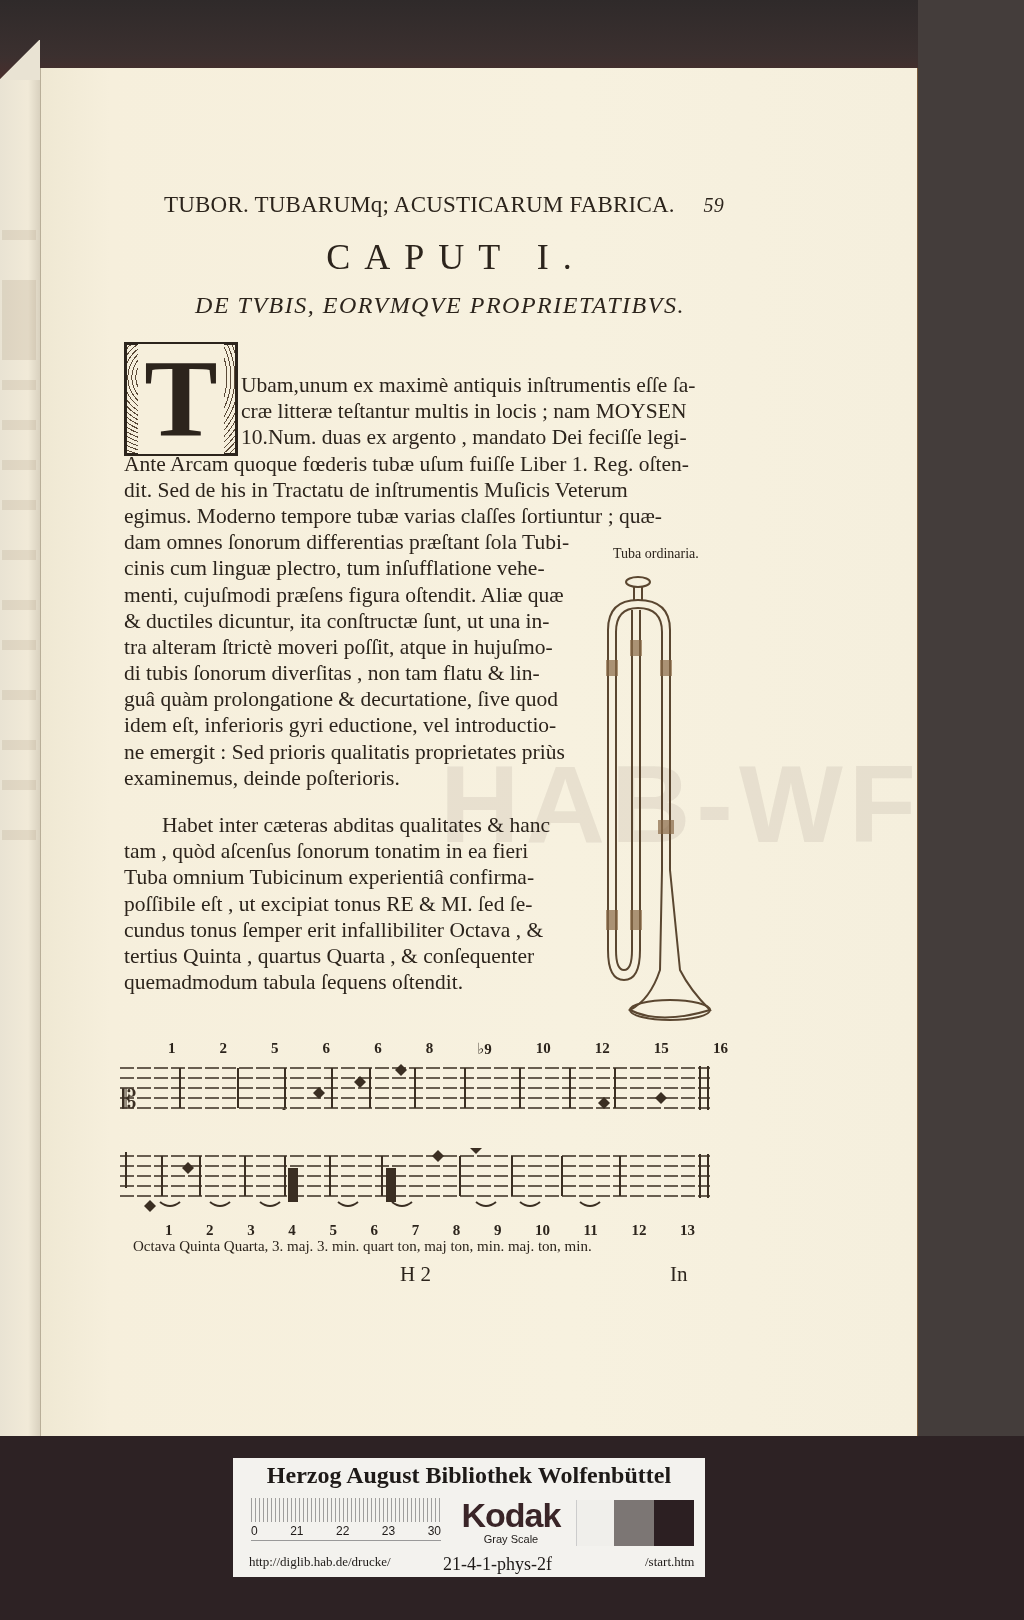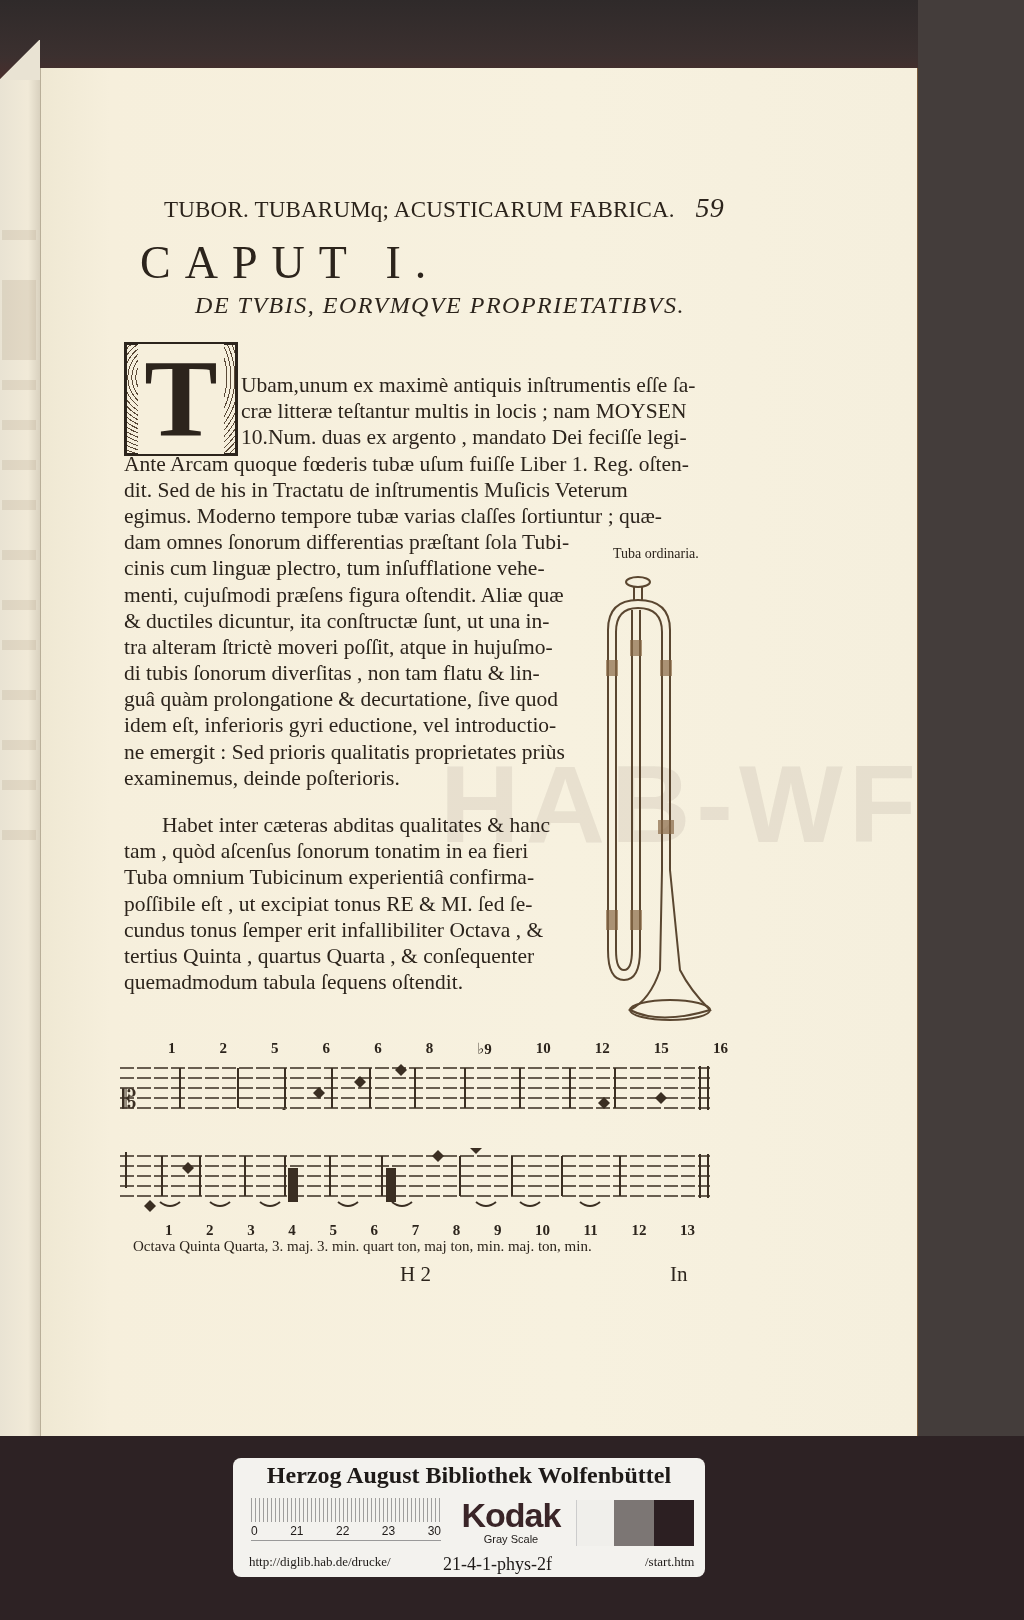--- a/index.html
+++ b/index.html
@@ -13,22 +13,22 @@
        background:linear-gradient(90deg,#e9e3d3 0%,#f1ead8 70%,#d9d1bf 100%);
        border-right:1px solid #a9a08c;}
   .left-page-fold{position:absolute;left:0;top:40px;width:40px;height:40px;
        background:linear-gradient(135deg,transparent 48%,#e9e3d3 50%);}
   .left-ghost{position:absolute;left:2px;width:34px;height:10px;background:rgba(160,140,110,.18);}
   .page{position:absolute;left:40px;top:68px;width:878px;height:1368px;
        background:linear-gradient(90deg,#efe8d3 0%,#f6efdc 8%,#f7f1df 60%,#f5efdd 100%);
        box-shadow:inset 1px 0 0 #b8ae98, inset -1px 0 0 #7a5a3a;}
   .running-head{position:absolute;left:164px;top:192px;width:560px;font-size:23px;letter-spacing:.2px;
        display:flex;justify-content:space-between;align-items:baseline;}
-  .running-head .pnum{font-size:28px;font-style:italic;}
-  .caput{position:absolute;left:140px;top:236px;width:600px;text-align:left;font-size:46px;letter-spacing:14px;}
+  .running-head .pnum{font-size:20px;font-style:italic;}
+  .caput{position:absolute;left:156px;top:236px;width:600px;text-align:center;font-size:36px;letter-spacing:14px;}
   .subtitle{position:absolute;left:140px;top:292px;width:600px;text-align:center;font-size:24px;font-style:italic;letter-spacing:1.5px;}
   .dropcap{position:absolute;left:124px;top:342px;width:114px;height:114px;
        border:3px solid #2c241c;box-sizing:border-box;
        background:
         repeating-radial-gradient(circle at 30% 30%, #f6efdc 0 3px,#5b4a38 3px 4px),
         #f6efdc;
        display:flex;align-items:center;justify-content:center;}
   .dropcap span{font-size:110px;line-height:1;color:#2c241c;background:#f6efdc;padding:0 6px;
        font-weight:bold;font-family:"Liberation Serif",serif;}
   .body-text{position:absolute;font-size:21.5px;line-height:26.2px;white-space:nowrap;}
@@ -37,21 +37,21 @@
   .side-caption{position:absolute;left:613px;top:546px;font-size:14px;}
   .trumpet{position:absolute;left:600px;top:570px;width:125px;height:460px;}
   .score{position:absolute;left:120px;width:600px;}
   .nums{position:absolute;font-size:15px;font-weight:bold;}
   .intervals{position:absolute;left:133px;top:1238px;font-size:15px;white-space:nowrap;}
   .sig{position:absolute;left:400px;top:1262px;font-size:21px;}
   .catch{position:absolute;left:670px;top:1262px;font-size:21px;}
   .watermark{position:absolute;left:440px;top:740px;font-size:110px;font-weight:bold;
        color:rgba(120,110,100,.12);font-family:"Liberation Sans",sans-serif;letter-spacing:6px;}
   .label{position:absolute;left:233px;top:1458px;width:472px;height:119px;background:#f3f2ee;
-       font-family:"Liberation Serif",serif;color:#1e1a18;border-radius:8px;}
+       font-family:"Liberation Serif",serif;color:#1e1a18;}
   .label .title{position:absolute;left:0;top:4px;width:472px;text-align:center;font-size:24px;font-weight:bold;}
   .ruler{position:absolute;left:18px;top:40px;width:190px;height:42px;border-bottom:1px solid #999;}
   .ruler .ticks{position:absolute;left:0;top:0;width:190px;height:24px;
        background:repeating-linear-gradient(90deg,#666 0 1px,transparent 1px 4px);opacity:.6;}
   .ruler .nums-r{position:absolute;left:0;top:26px;width:190px;display:flex;justify-content:space-between;
        font-family:"Liberation Sans",sans-serif;font-size:12px;}
   .kodak{position:absolute;left:218px;top:38px;width:120px;text-align:center;
        font-family:"Liberation Sans",sans-serif;font-weight:bold;font-size:34px;color:#3a2528;letter-spacing:-1px;}
   .grayscale-text{position:absolute;left:218px;top:75px;width:120px;text-align:center;
        font-family:"Liberation Sans",sans-serif;font-size:11px;}

